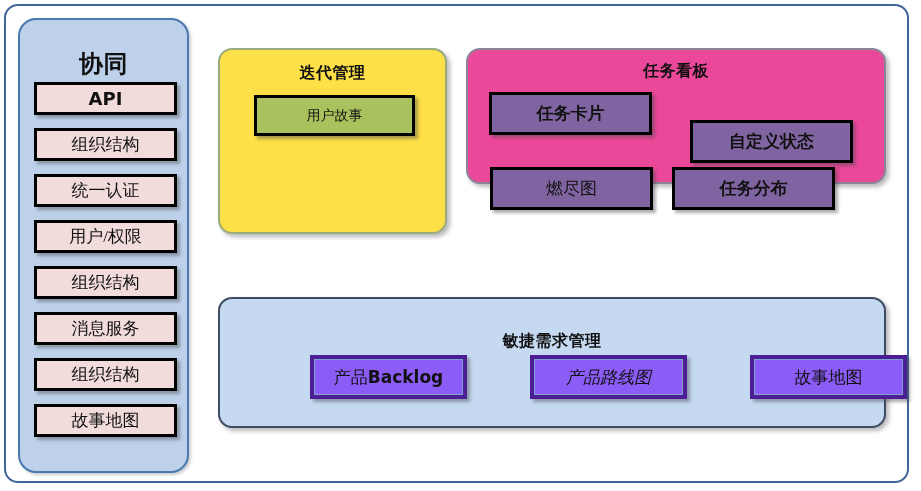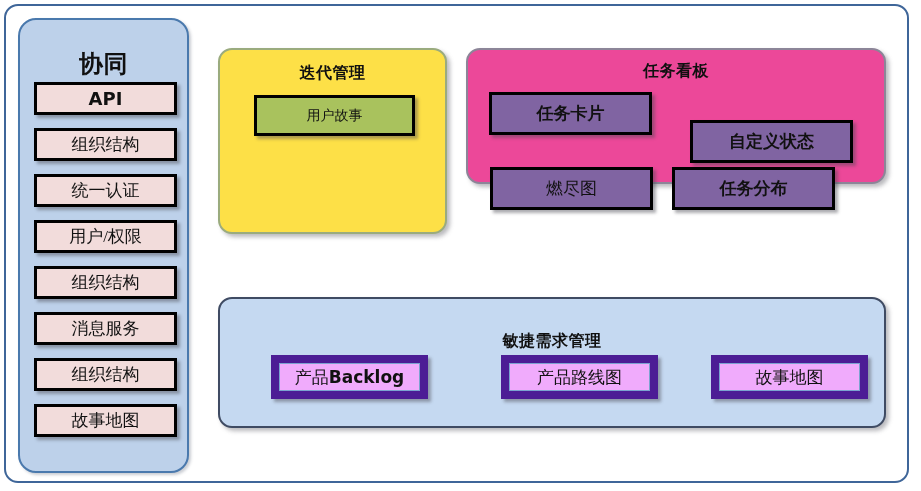--- a/index.html
+++ b/index.html
@@ -158,30 +158,31 @@
     width: 668px;
     height: 131px;
     background: #c5d9f1;
     border-color: #3f4b63;
   }
   #agile .panel-title {
     top: 32px;
     font-size: 16px;
   }
   .chip.blue {
-    background: #f0abfc;
+    background: #8b5cf6;
     width: 157px;
     height: 44px;
     font-size: 17px;
     position: absolute;
-    border: 8px solid #4c1d95;
+    border: 4px solid #4c1d95;
     box-shadow: inset 0 0 0 1px #7ba3d0, 3px 3px 3px rgba(70,70,80,0.45);
+    margin-left: 39px;
   }
   #agile .chip.blue.c0 { left: 51px;  top: 56px; }
-  #agile .chip.blue.c1 { left: 281px; top: 56px; }
+  #agile .chip.blue.c1 { left: 271px; top: 56px; font-style: italic; }
   #agile .chip.blue.c2 { left: 491px; top: 56px; }
 
   .mixed-bold {
     font-family: "DejaVu Sans", "Liberation Sans", sans-serif;
     font-weight: bold;
   }
 </style>
 </head>
 <body>
 

